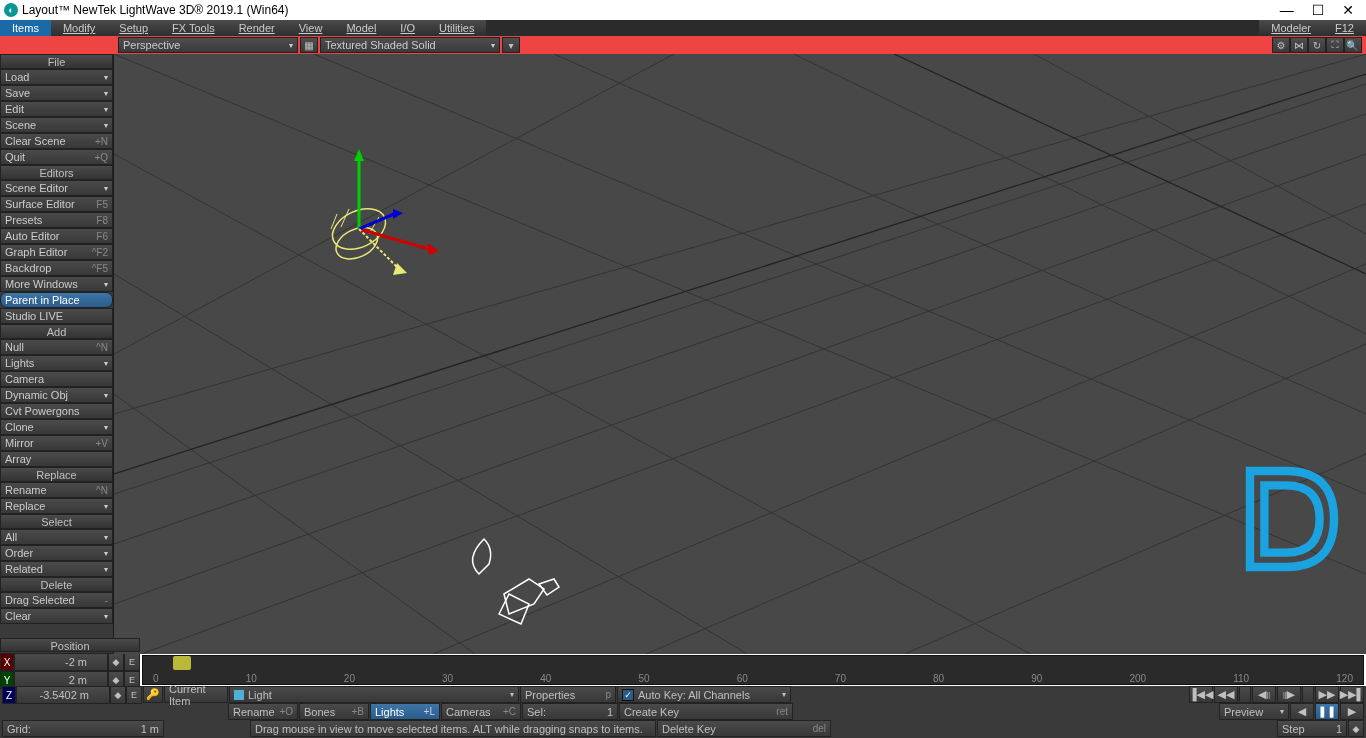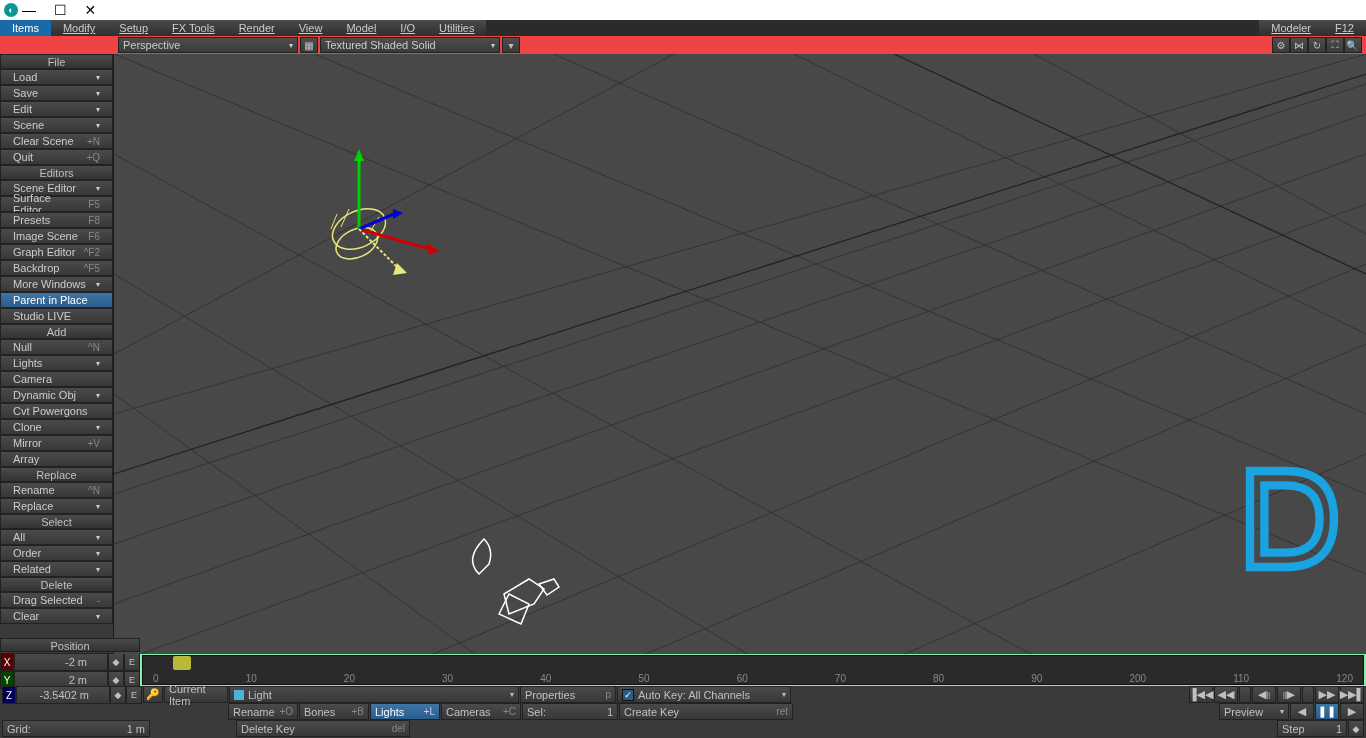--- a/index.html
+++ b/index.html
@@ -24,31 +24,31 @@
 .dropdown .chev { margin-left: auto; font-size: 8px; }
 .icon-row { margin-left: auto; display: flex; gap: 0; padding-right: 4px; }
 .icon-btn { width: 18px; height: 16px; background: linear-gradient(#4e4e4e,#3a3a3a); border: 1px solid #222; display: flex; align-items: center; justify-content: center; font-size: 10px; cursor: pointer; }
 
 
 .main { display: flex; height: calc(100% - 20px - 16px - 18px - 32px - 52px); }
 
 
 .sidebar { width: 114px; background: #3a3a3a; display: flex; flex-direction: column; border-right: 1px solid #1a1a1a;}
 .section-header { background: linear-gradient(#4a4a4a,#333); text-align: center; height: 15px; line-height: 15px; border: 1px solid #222; }
-.side-item { background: linear-gradient(#4a4a4a,#383838); border: 1px solid #222; height: 16px; display: flex; align-items: center; padding: 0 12px; cursor: pointer; color: #ccc; position: relative; gap: 6px; }
-.side-item.selected { background: linear-gradient(#3d75a6,#2a5c8a); color: #fff; }
+.side-item { background: linear-gradient(#4a4a4a,#383838); border: 1px solid #222; height: 16px; display: flex; align-items: center; padding: 0 4px; cursor: pointer; color: #ccc; position: relative; }
+.side-item.selected { background: linear-gradient(#3d75a6,#2a5c8a); color: #fff; border-radius: 7px; }
 .side-item .sc { margin-left: auto; color: #888; font-size: 10px; }
 .side-item .chev { margin-left: auto; font-size: 8px; }
 
 
 .viewport { flex: 1; background: #484848; position: relative; overflow: hidden; }
 .grid-svg { position: absolute; inset: 0; }
 
 
-.pos-bar { height: 32px; background: #86efac; display: flex; }
+.pos-bar { height: 32px; background: #ffffff; display: flex; }
 .pos-left { width: 140px; }
 .pos-header { background: linear-gradient(#4a4a4a,#333); text-align: center; height: 14px; line-height: 14px; border: 1px solid #222; }
 .coord-row { display: flex; height: 18px; }
 .coord-label { width: 14px; background: #333; border: 1px solid #222; display: flex; align-items: center; justify-content: center; color: #fff; font-size: 10px;}
 .coord-label.x { background: #5a0000; }
 .coord-label.y { background: #004400; }
 .coord-label.z { background: #000055; }
 .coord-val { flex: 1; background: linear-gradient(#4a4a4a,#383838); border: 1px solid #222; text-align: right; padding-right: 20px; line-height: 16px; }
 .coord-btn { width: 16px; background: linear-gradient(#4a4a4a,#383838); border: 1px solid #222; display:flex;align-items:center;justify-content:center; font-size:9px; cursor:pointer;}
 
@@ -70,20 +70,21 @@
 .checkbox-on { width:12px;height:12px;background:#2a5c8a;display:flex;align-items:center;justify-content:center;color:#fff;font-size:9px;margin-right:4px;border:1px solid #111;}
 .play-btn { width:24px; }
 
 .logo-d { position:absolute; right:20px; bottom:75px; width:120px; height:120px; pointer-events:none; }
 </style>
 </head>
 <body>
 
 <div class="titlebar">
   <div class="app-icon">◐</div>
+  <div class="title">Layout™ NewTek LightWave 3D® 2019.1 (Win64)</div>
   <div class="win-controls">
     <span>—</span>
     <span>☐</span>
     <span>✕</span>
   </div>
 </div>
 
 <div class="menu-strip">
   <div class="tab active">Items</div>
   <div class="tab">Modify</div>
@@ -154,21 +155,21 @@
       </div>
       <div class="side-item">
         <span>Surface Editor</span>
         <span class="sc">F5</span>
       </div>
       <div class="side-item">
         <span>Presets</span>
         <span class="sc">F8</span>
       </div>
       <div class="side-item">
-        <span>Image Scene</span>
+        <span>Auto Editor</span>
         <span class="sc">F6</span>
       </div>
       <div class="side-item">
         <span>Graph Editor</span>
         <span class="sc">^F2</span>
       </div>
       <div class="side-item">
         <span>Backdrop</span>
         <span class="sc">^F5</span>
       </div>
@@ -406,25 +407,28 @@
     <div class="b-drop" style="width:70px">
         <span>Preview</span>
         <span class="chev">▾</span>
       </div>
     <div class="b-btn play-btn">◀</div>
     <div class="b-btn play-btn lit">❚❚</div>
     <div class="b-btn play-btn">▶</div>
   </div>
 
   <div class="bottom-row">
-    <div class="b-field" style="width:148px">
+    <div class="b-field" style="width:162px">
         <span>Grid:</span>
         <span class="b-input">1 m</span>
       </div>
     <div style="width:84px"></div>
+    <div class="b-field" style="width:406px">
+        <span>Drag mouse in view to move selected items. ALT while dragging snaps to items.</span>
+      </div>
     <div class="b-field" style="width:174px">
         <span>Delete Key</span>
         <span class="b-shortcut">del</span>
       </div>
     <div style="flex:1"></div>
     <div class="b-field" style="width:70px">
         <span>Step</span>
         <span class="b-input">1</span>
       </div>
     <div class="coord-btn" style="width:16px;height:17px">◆</div>

